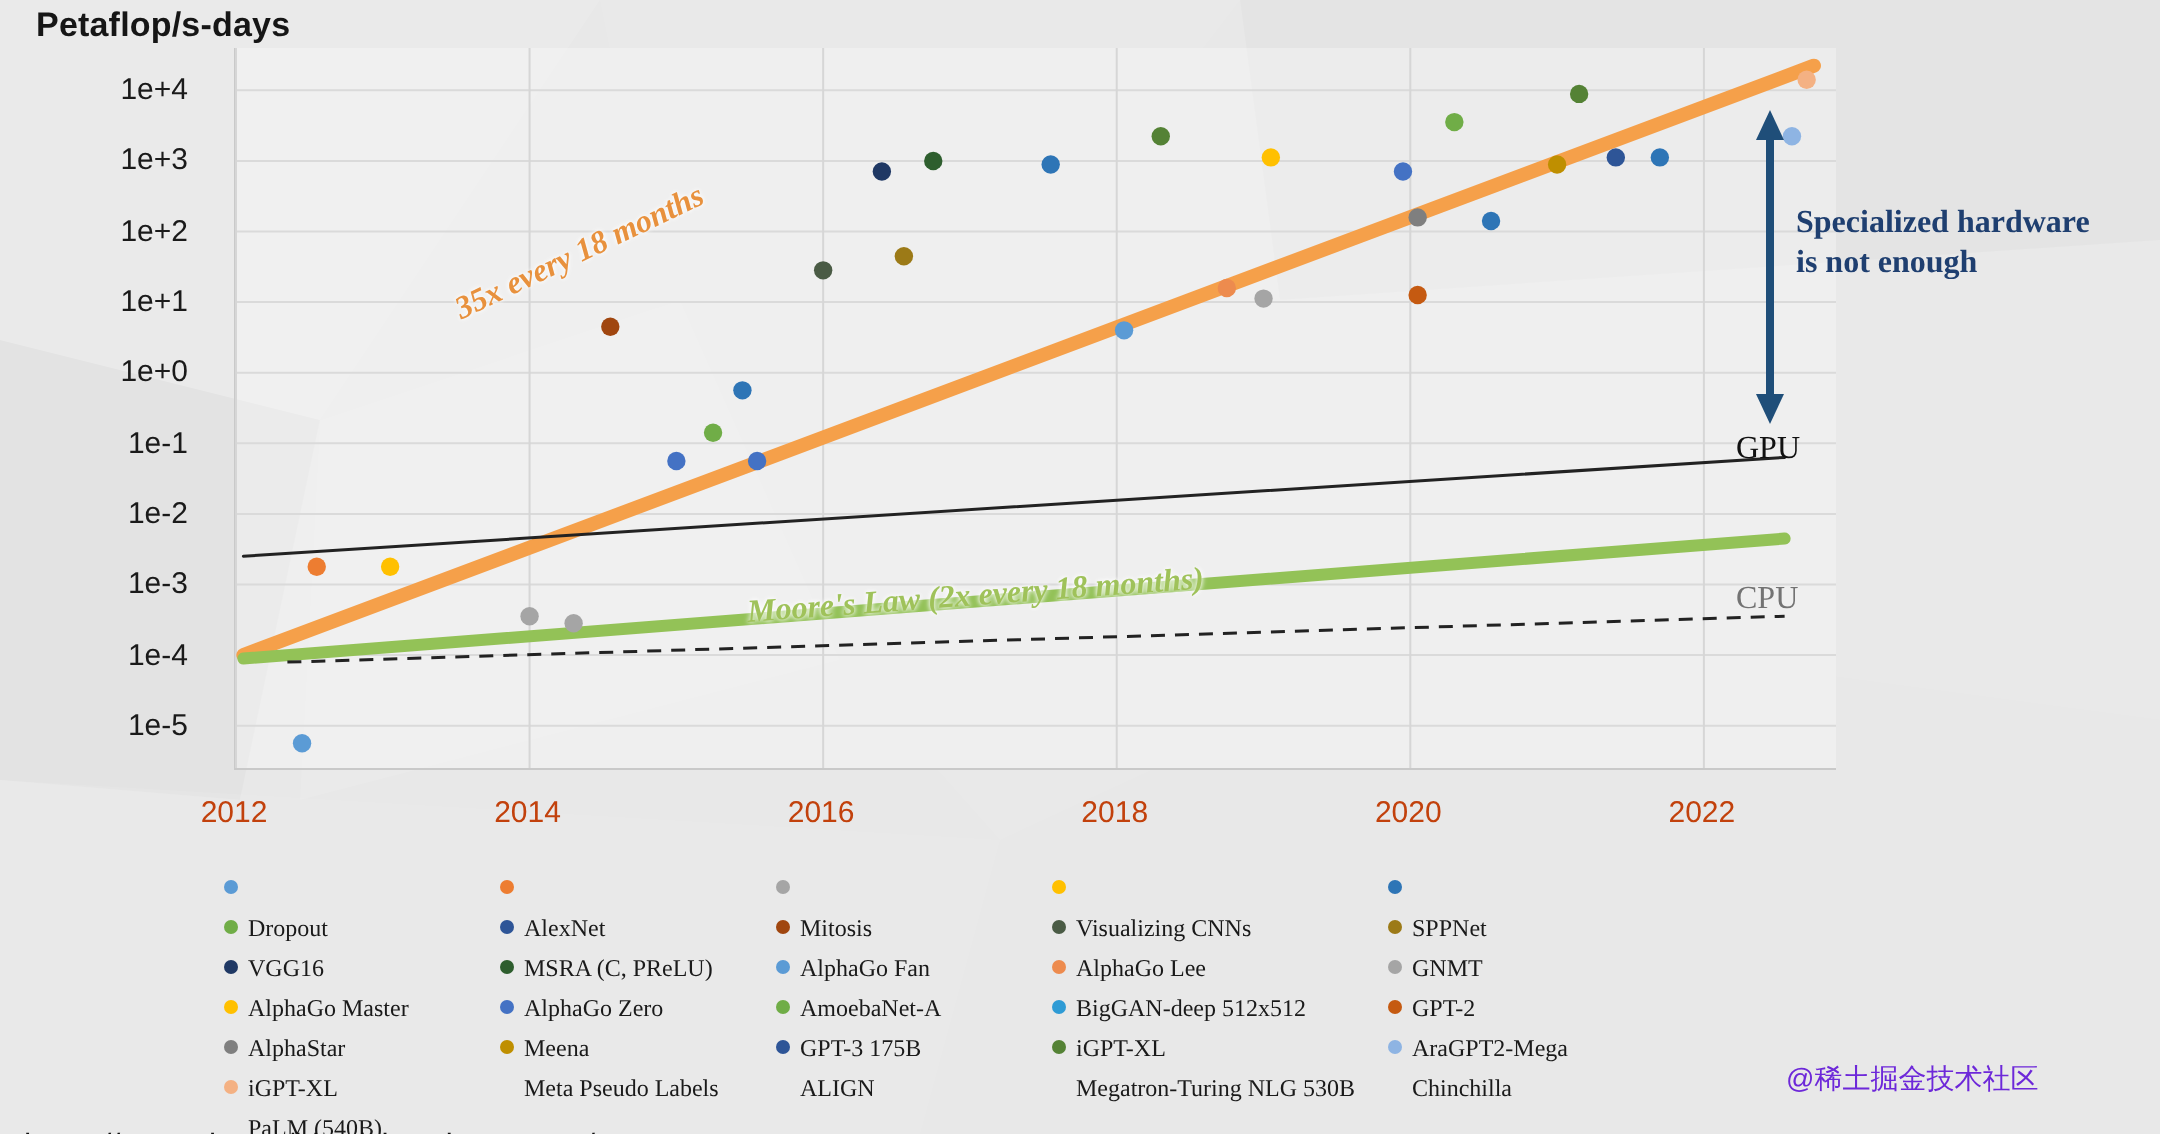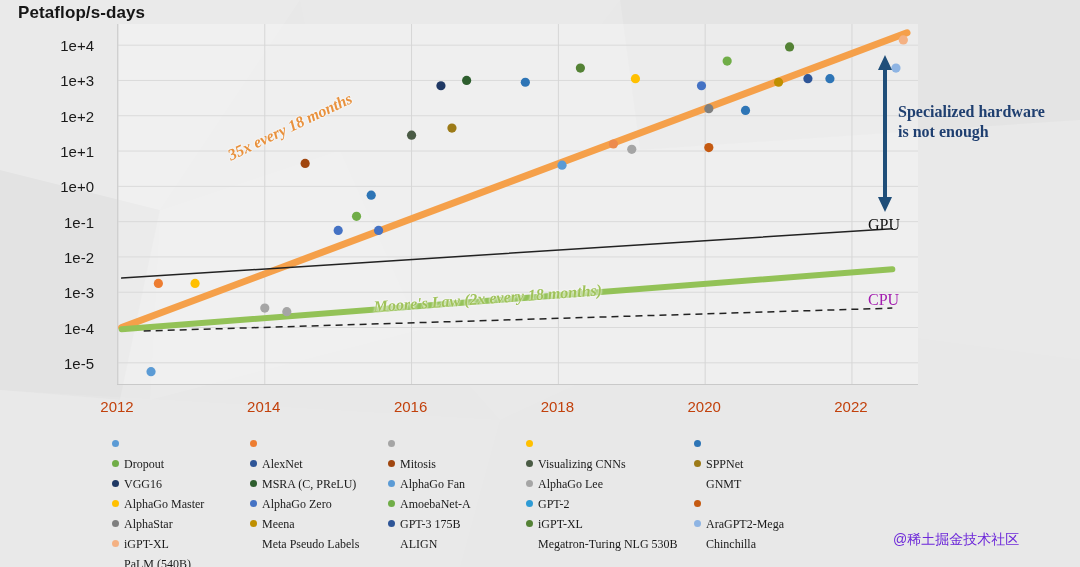--- a/index.html
+++ b/index.html
@@ -44,21 +44,21 @@
     font-size:16px;font-weight:bold;font-style:italic;color:#e8913d;
     left:225px;top:148px;transform:rotate(-25.5deg);transform-origin:left top;
     text-shadow:0 0 3px rgba(255,255,255,.9),0 0 2px rgba(255,255,255,.9);
   }
   .annot-moore{
     font-size:16px;font-weight:bold;font-style:italic;color:#9fc25a;
     left:373px;top:298px;transform:rotate(-4.2deg);transform-origin:left top;
     text-shadow:0 0 3px rgba(255,255,255,.9),0 0 2px rgba(255,255,255,.9);
   }
   .annot-gpu{left:868px;top:216px;font-size:16px;color:#111;}
-  .annot-cpu{left:868px;top:291px;font-size:16px;color:#a21caf;}
+  .annot-cpu{left:868px;top:291px;font-size:16px;color:#737373;}
   .annot-spec{
     left:898px;top:102px;font-size:16px;font-weight:bold;color:#1f3f70;
     line-height:20px;white-space:normal;width:180px;
   }
   .legend{position:absolute;left:112px;top:433px;width:760px;}
   .legend-row{display:flex;height:20px;align-items:center;}
   .legend-item{display:flex;align-items:center;width:138px;flex:0 0 auto;}
   .legend-item.w-wide{width:168px;align-items:center;}
   .legend-swatch{width:7px;height:7px;border-radius:50%;margin-right:5px;flex:0 0 auto;}
   .legend-label{font-family:"Liberation Serif", serif;font-size:12px;color:#1a1a1a;white-space:nowrap;margin-top:43px;}
@@ -227,20 +227,24 @@
           <span class="legend-label">AlphaGo Master</span>
         </div>
         <div class="legend-item">
           <span class="legend-swatch" style="background: rgb(46, 94, 46);"></span>
           <span class="legend-label">AlphaGo Zero</span>
         </div>
         <div class="legend-item">
           <span class="legend-swatch" style="background: rgb(91, 155, 213);"></span>
           <span class="legend-label">AmoebaNet-A</span>
         </div>
+        <div class="legend-item w-wide">
+          <span class="legend-swatch" style="background: rgb(237, 139, 78);"></span>
+          <span class="legend-label">BigGAN-deep 512x512</span>
+        </div>
         <div class="legend-item">
           <span class="legend-swatch" style="background: rgb(165, 165, 165);"></span>
           <span class="legend-label">GPT-2</span>
         </div>
       </div>
       <div class="legend-row">
         <div class="legend-item">
           <span class="legend-swatch" style="background: rgb(255, 192, 0);"></span>
           <span class="legend-label">AlphaStar</span>
         </div>

